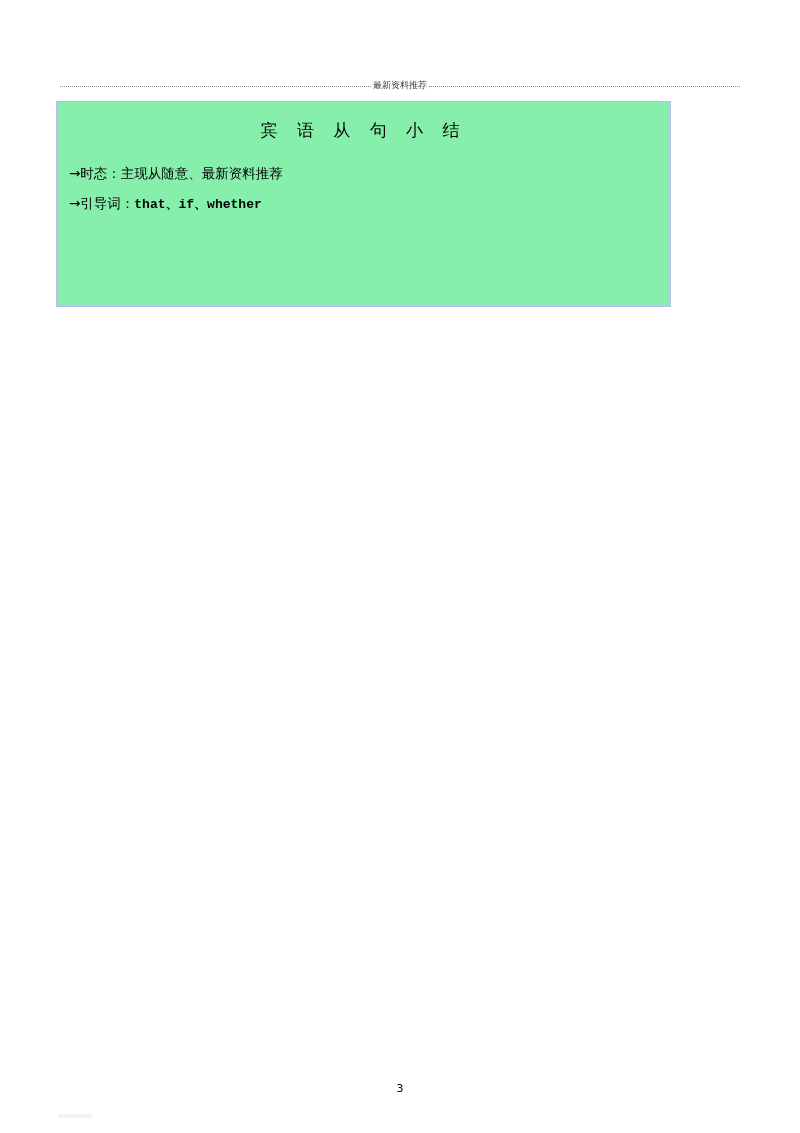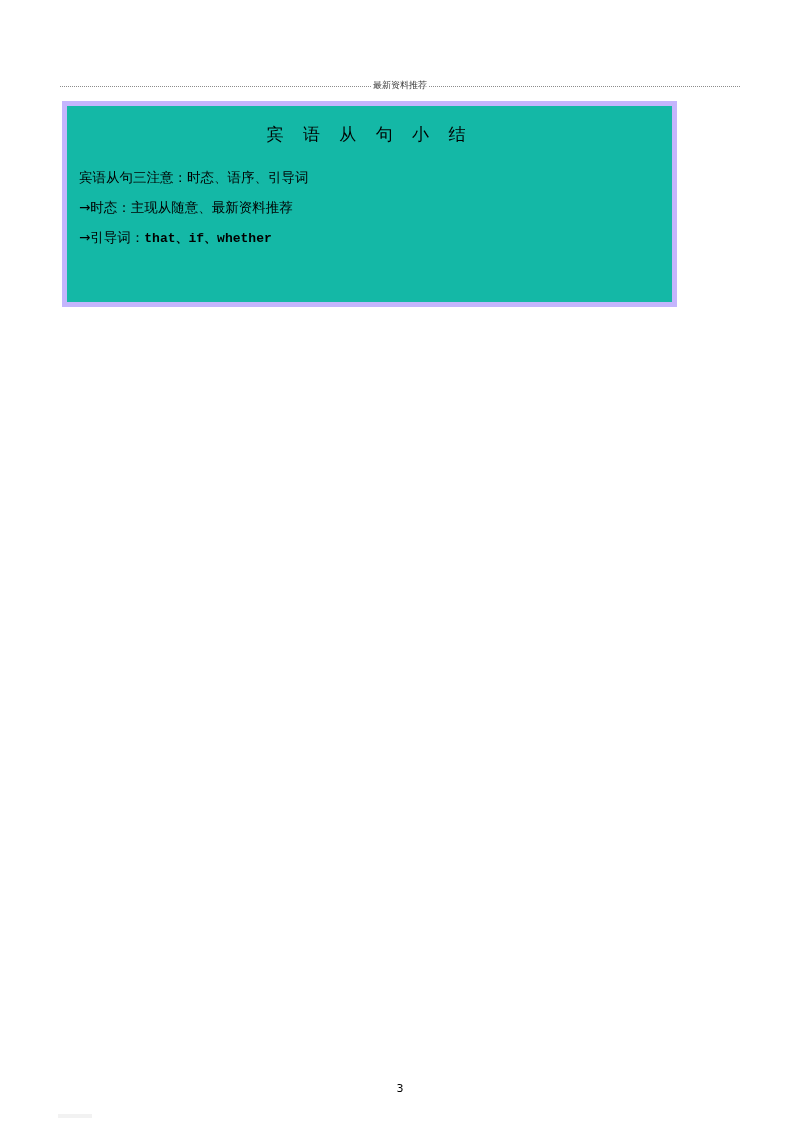--- a/index.html
+++ b/index.html
@@ -44,26 +44,26 @@
     font-size: 9px;
     color: #3a3a3a;
     padding: 0 2px;
     white-space: nowrap;
     letter-spacing: 0px;
     font-family: "DejaVu Sans", "Liberation Sans", sans-serif;
   }
   
   .box {
     position: absolute;
-    left: 62px;
+    left: 56px;
     top: 69px;
     width: 615px;
     height: 206px;
-    border: 5px solid #c4b5fd;
-    background: #14b8a6;
+    border: 1px solid #c4b5fd;
+    background: #86efac;
     box-sizing: border-box;
   }
   .box-title {
     text-align: center;
     font-size: 17px;
     color: #000000;
     margin-top: 17px;
     letter-spacing: 7px;
     font-family: "DejaVu Sans", "Liberation Sans", sans-serif;
     white-space: nowrap;
@@ -116,23 +116,20 @@
   <div class="watermark">
     <span class="dots"></span>
     <span class="wm-text">最新资料推荐</span>
     <span class="dots"></span>
   </div>
 
   <div class="box">
     <div class="box-title">宾 语 从 句 小 结</div>
     <div class="lines">
 
-      <div class="line">
-        <span class="arrow"></span><span>宾语从句三注意：时态、语序、引导词</span>
-      </div>
 
       <div class="line">
         <span class="arrow">→</span><span>时态：主现从随意、最新资料推荐</span>
       </div>
 
 
       <div class="line">
         <span class="arrow">→</span><span>引导词：</span><span class="bold-en">that、if、whether</span>
       </div>
 

